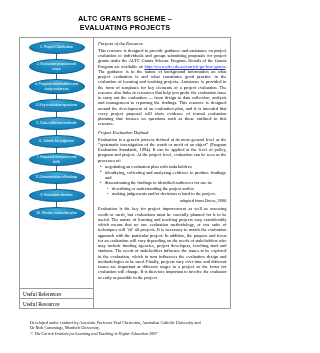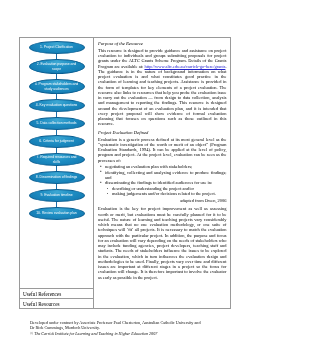--- a/index.html
+++ b/index.html
@@ -200,20 +200,22 @@
     font-style:italic;
     font-size:4.1px;
   }
 </style>
 </head>
 <body>
 
 <div class="page">
 
   <div class="title-block">
+    <div>ALTC GRANTS SCHEME –</div>
+    <div>EVALUATING PROJECTS</div>
   </div>
 
   <div class="doc-table">
 
     <div class="col-left">
       <div class="flow">
 
         <div class="node-wrap">
           <div class="ellipse e-h1">1. Project Clarification</div>
         </div>

